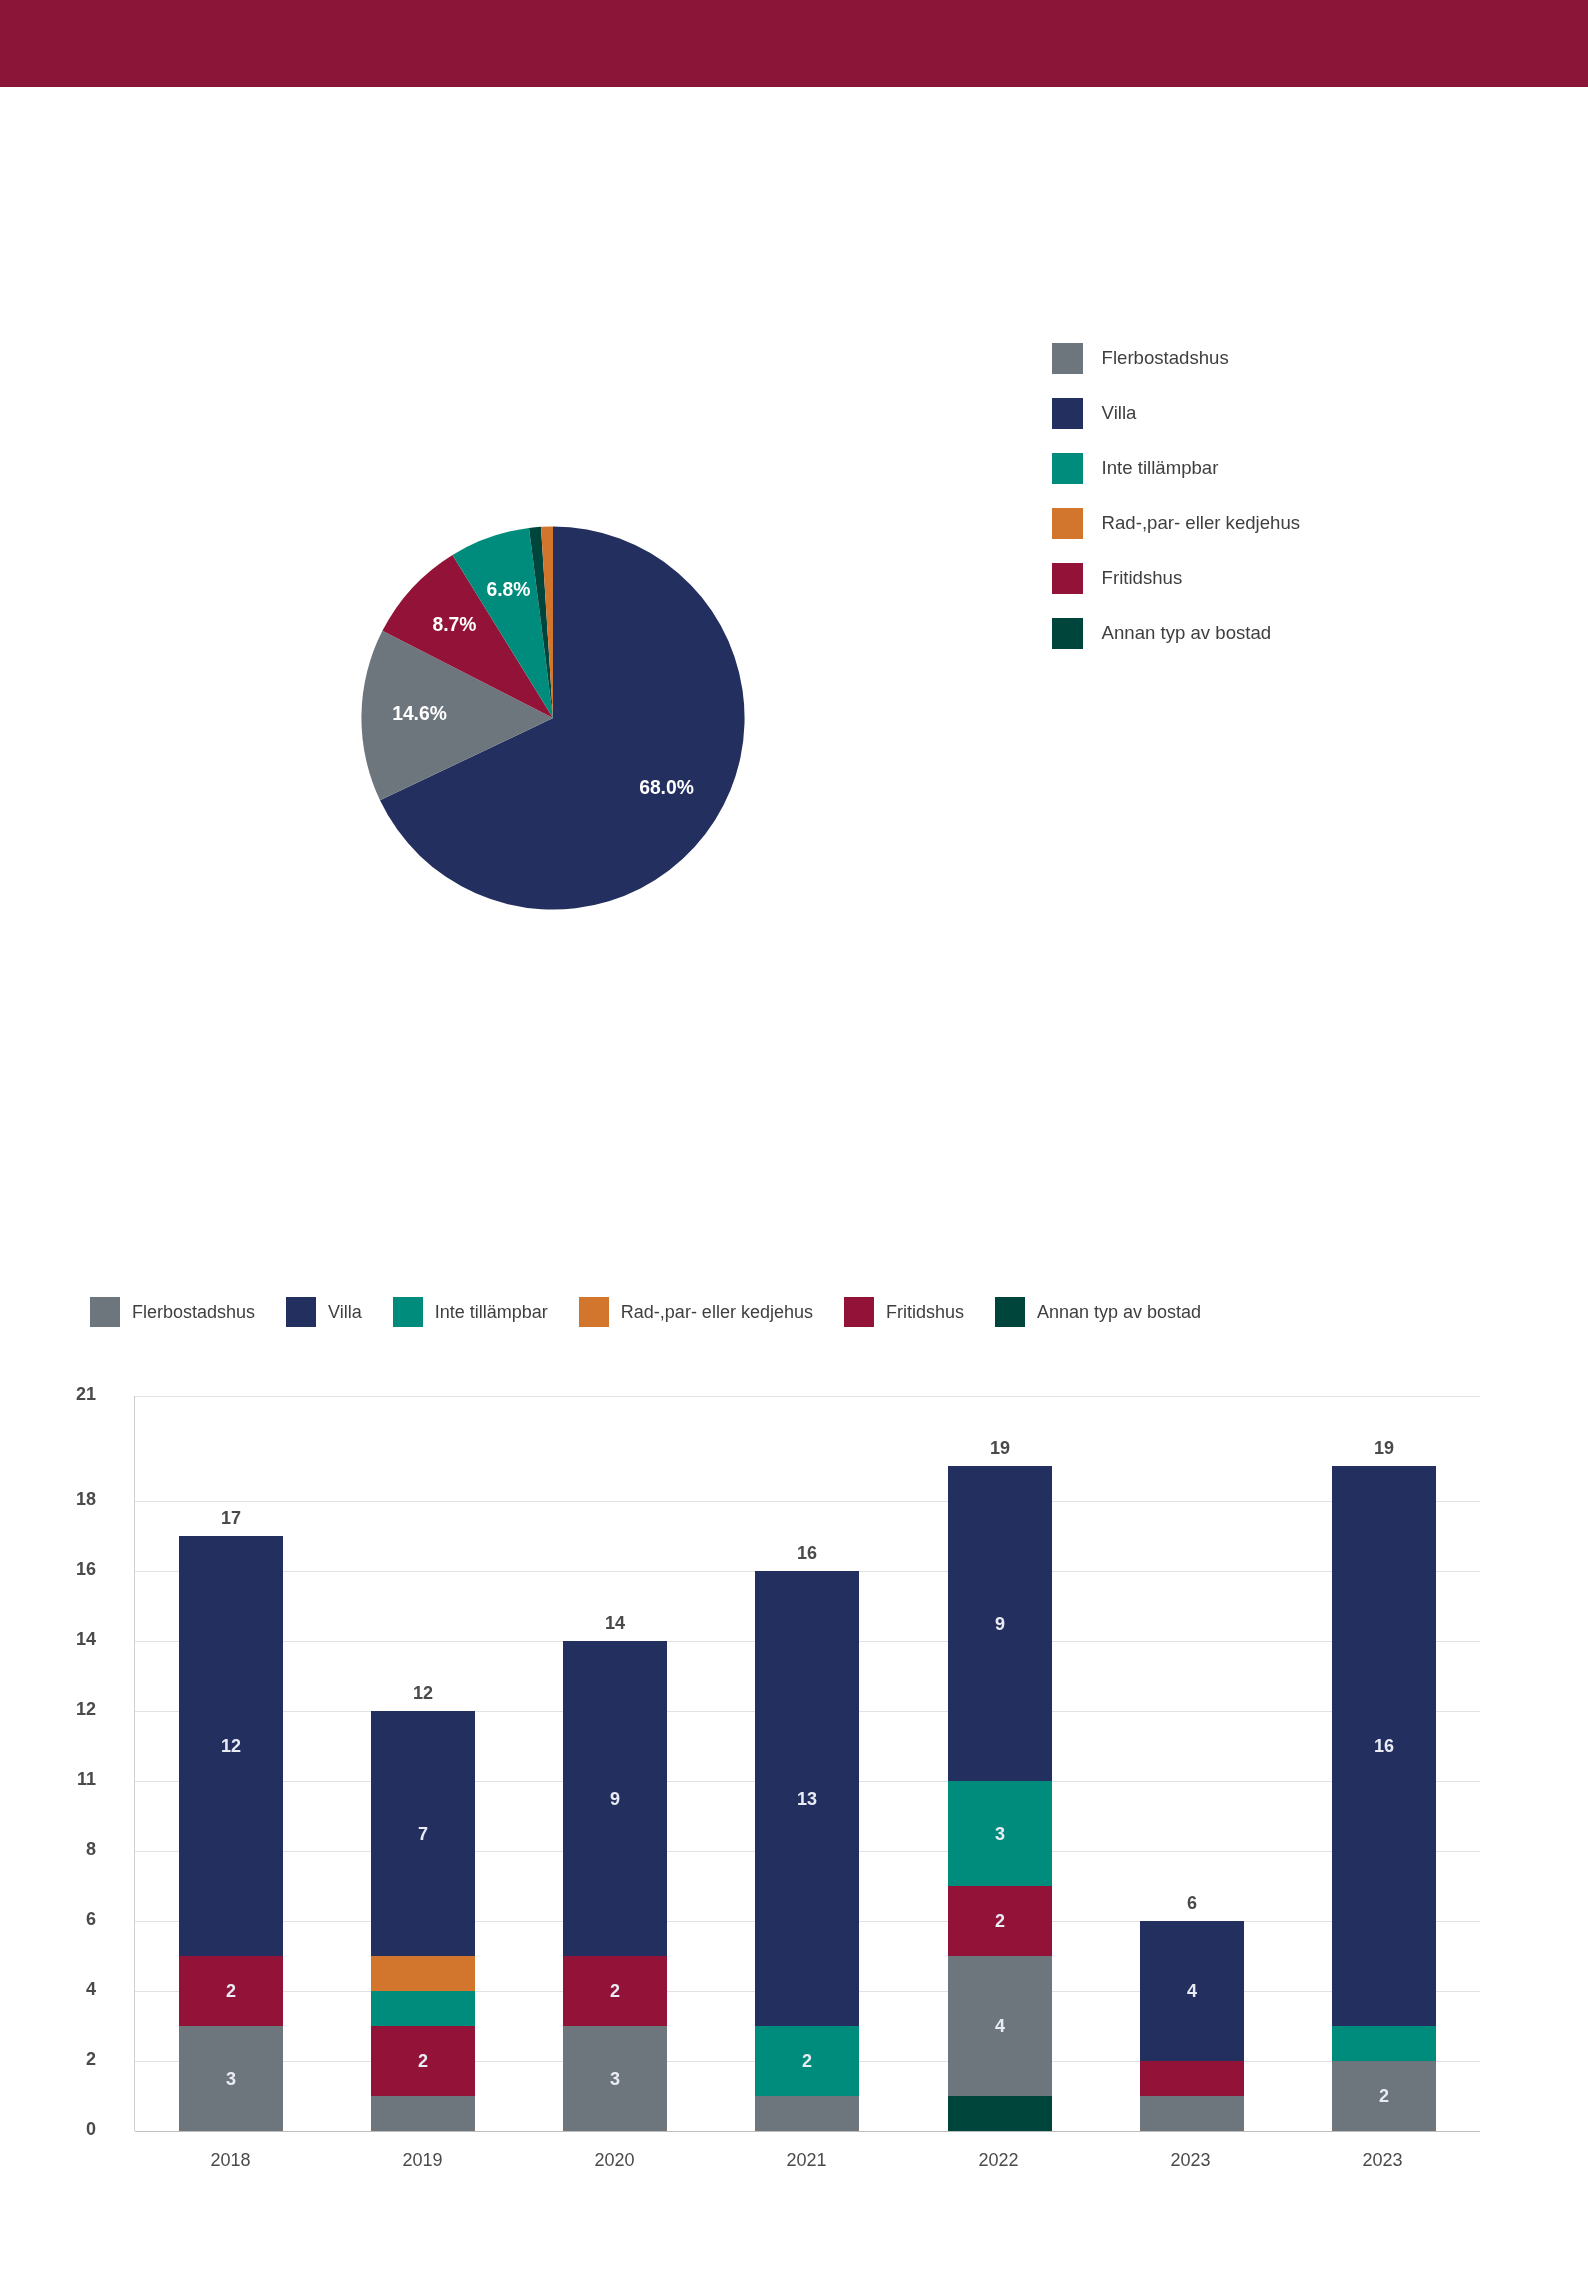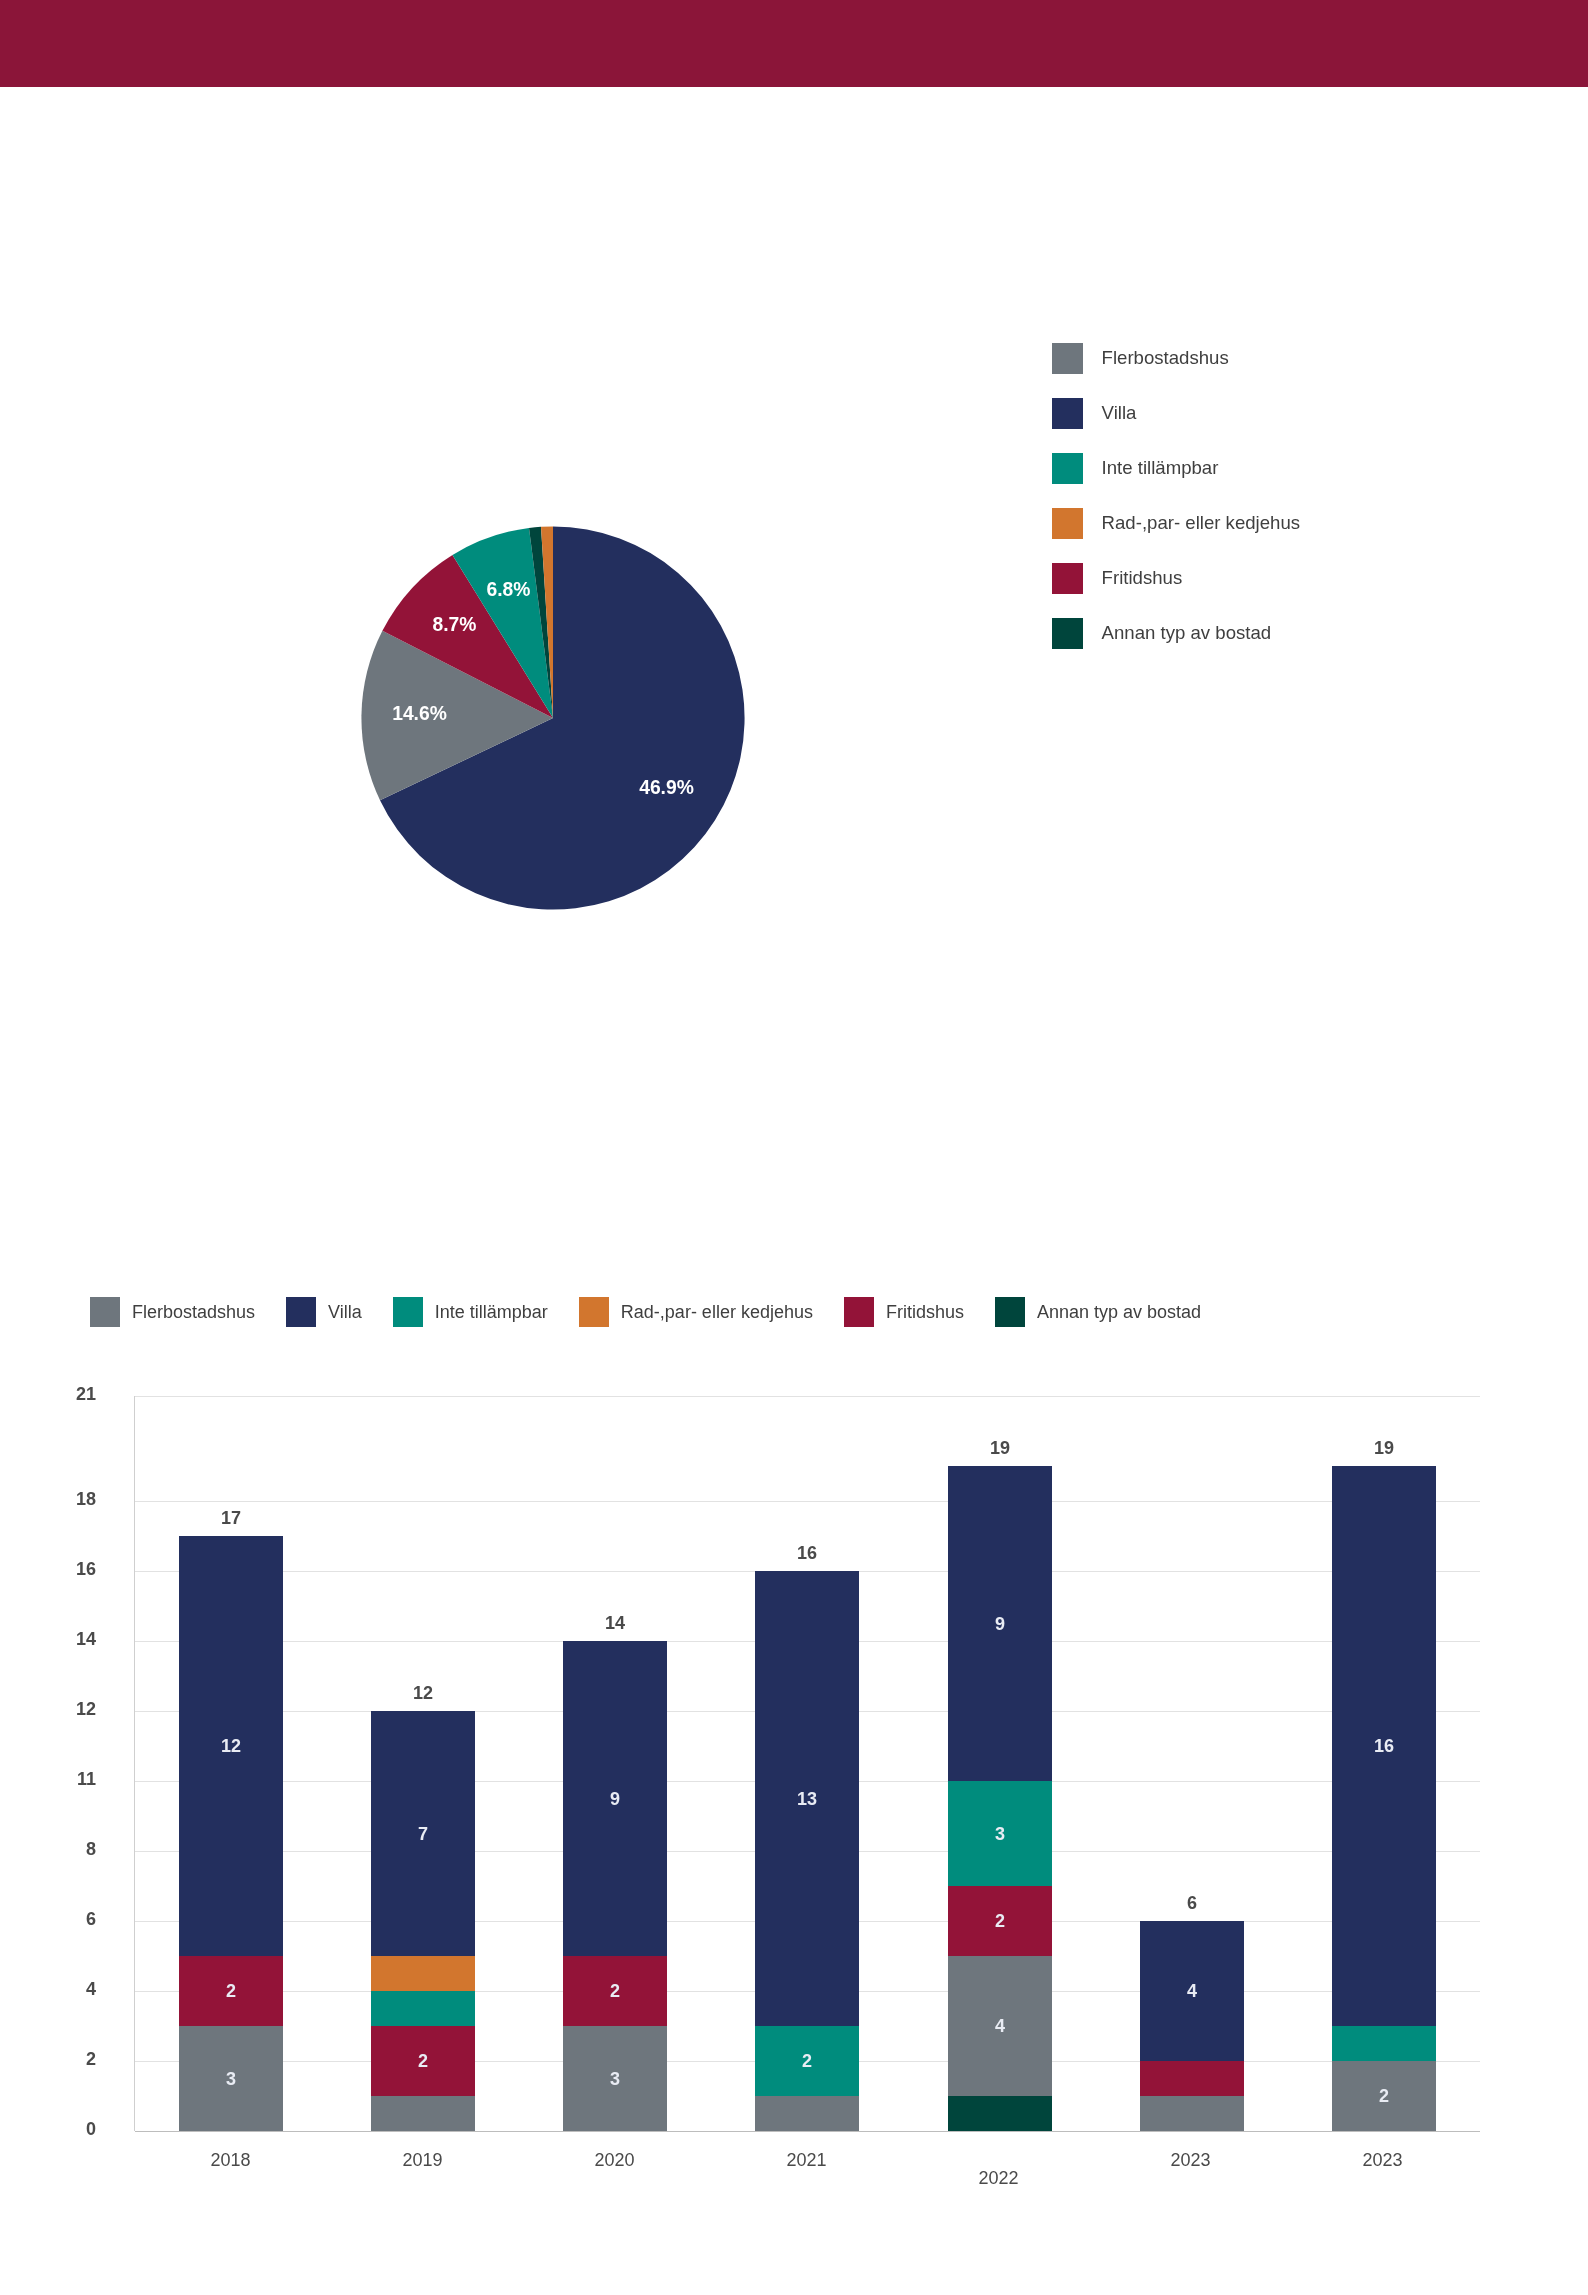--- a/index.html
+++ b/index.html
@@ -89,21 +89,21 @@
     <svg id="pie-svg" width="386" height="386" viewBox="0 0 540 540">
       <g id="pie-slices">
           <path d="M 270 270 L 270 2 A 268 268 0 1 1 27.995607919707595 385.1428426514133 Z" fill="#232F5E"></path>
           <path d="M 270 270 L 27.995607919707595 385.1428426514133 A 268 268 0 0 1 31.344044456945483 148.06831878534774 Z" fill="#6E767D"></path>
           <path d="M 270 270 L 31.344044456945483 148.06831878534774 A 268 268 0 0 1 129.37919726986587 41.85576965539383 Z" fill="#931338"></path>
           <path d="M 270 270 L 129.37919726986587 41.85576965539383 A 268 268 0 0 1 236.44407260358247 4.1090454028826 Z" fill="#008C7D"></path>
           <path d="M 270 270 L 236.44407260358247 4.1090454028826 A 268 268 0 0 1 253.1889297191921 2.5277810388269017 Z" fill="#00453C"></path>
           <path d="M 270 270 L 253.1889297191921 2.5277810388269017 A 268 268 0 0 1 270.00000000000017 2 Z" fill="#D2762E"></path>
         </g>
     </svg>
-  <div class="pie-pct" style="left: 627px; top: 470px; width: 79px; text-align: center;">46.9%</div>
+  <div class="pie-pct" style="left: 627px; top: 470px; width: 79px; text-align: center;">68.0%</div>
       <div class="pie-pct" style="left: 380px; top: 396px; width: 79px; text-align: center;">14.6%</div>
       <div class="pie-pct" style="left: 415px; top: 307px; width: 79px; text-align: center;">8.7%</div>
       <div class="pie-pct" style="left: 469px; top: 272px; width: 79px; text-align: center;">6.8%</div>
     </div>
 
   <div id="pie-legend">
     <div class="plegend-row">
       <span class="plegend-sw" style="background:#6E767D"></span>
       <span class="plegend-lbl">Flerbostadshus</span>
     </div>
@@ -261,19 +261,19 @@
           <span class="seg-lbl">2</span>
         </div>
         <div class="bar-total" style="bottom: 672px;">19</div>
       </div>
     </div>
   <div id="xlabel-wrap">
       <div class="xlabel" style="left: 159px;">2018</div>
       <div class="xlabel" style="left: 351px;">2019</div>
       <div class="xlabel" style="left: 543px;">2020</div>
       <div class="xlabel" style="left: 735px;">2021</div>
-      <div class="xlabel" style="left: 927px; margin-top: 18px;">2022</div>
+      <div class="xlabel" style="left: 927px;">2022</div>
       <div class="xlabel" style="left: 1119px;">2023</div>
       <div class="xlabel" style="left: 1311px;">2023</div>
     </div>
 
 </div>
 
 
 </body></html>

